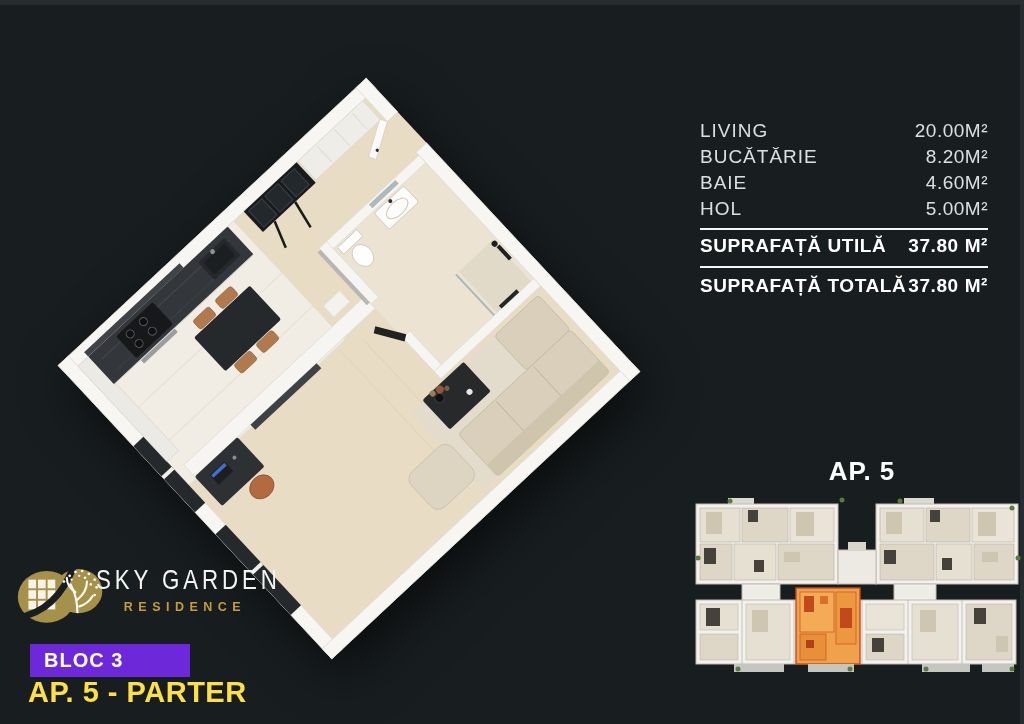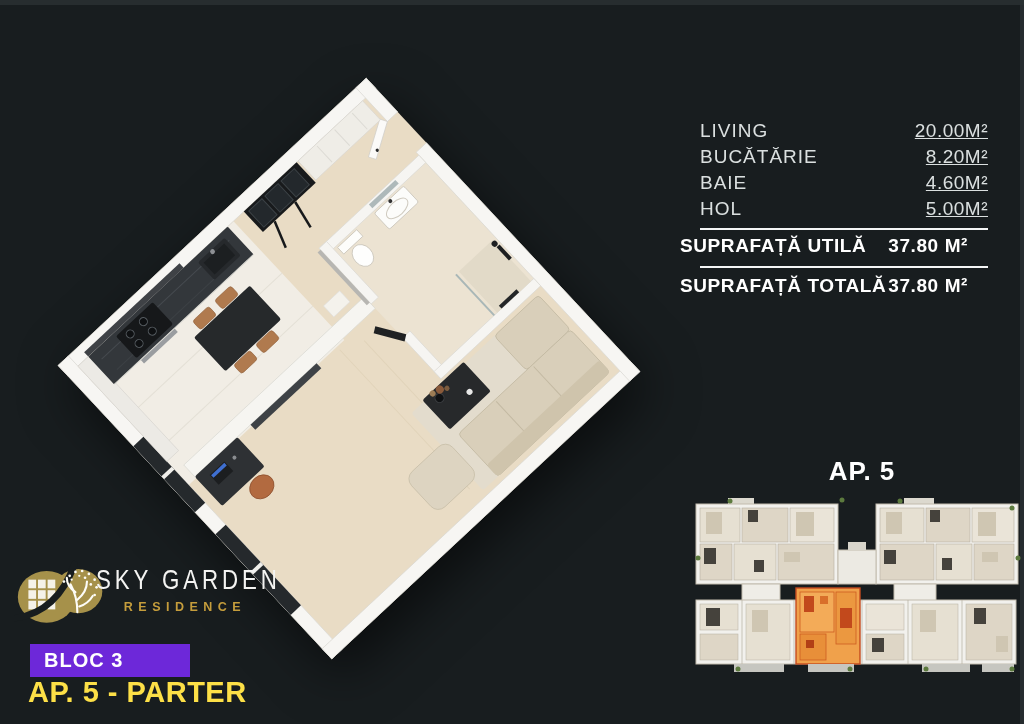--- a/index.html
+++ b/index.html
@@ -14,23 +14,23 @@
 
   
   .title {
     position:absolute; left:698px; top:24px; width:292px; height:54px;
     color:#ffffff; font-size:41px; font-weight:800; letter-spacing:.5px;
     text-align:center; white-space:nowrap;
   }
   .room-list { position:absolute; left:700px; top:120px; width:288px; }
   .room-row { display:flex; justify-content:space-between; align-items:flex-start; height:26px;
     color:#dbe0e0; font-size:19px; letter-spacing:1px; }
-  .room-row .val { letter-spacing:.5px;text-decoration:underline; }
+  .room-row .val { letter-spacing:.5px; }
   .hline { position:absolute; left:700px; width:288px; height:0; border-top:2px solid #f4f6f6; }
-  .total-row { position:absolute; left:680px; width:288px; height:24px;
+  .total-row { position:absolute; left:700px; width:288px; height:24px;
     display:flex; justify-content:space-between; align-items:center;
     color:#ffffff; font-size:19px; font-weight:800; letter-spacing:.6px; }
 
   
   .keyplan-label { position:absolute; left:800px; top:456px; width:124px;
     color:#fff; font-size:26px; font-weight:700; text-align:center; letter-spacing:1px; }
   .keyplan-svg { position:absolute; left:690px; top:496px; width:334px; height:180px; }
 
   
   .logo-svg { position:absolute; left:14px; top:554px; width:96px; height:82px; }

